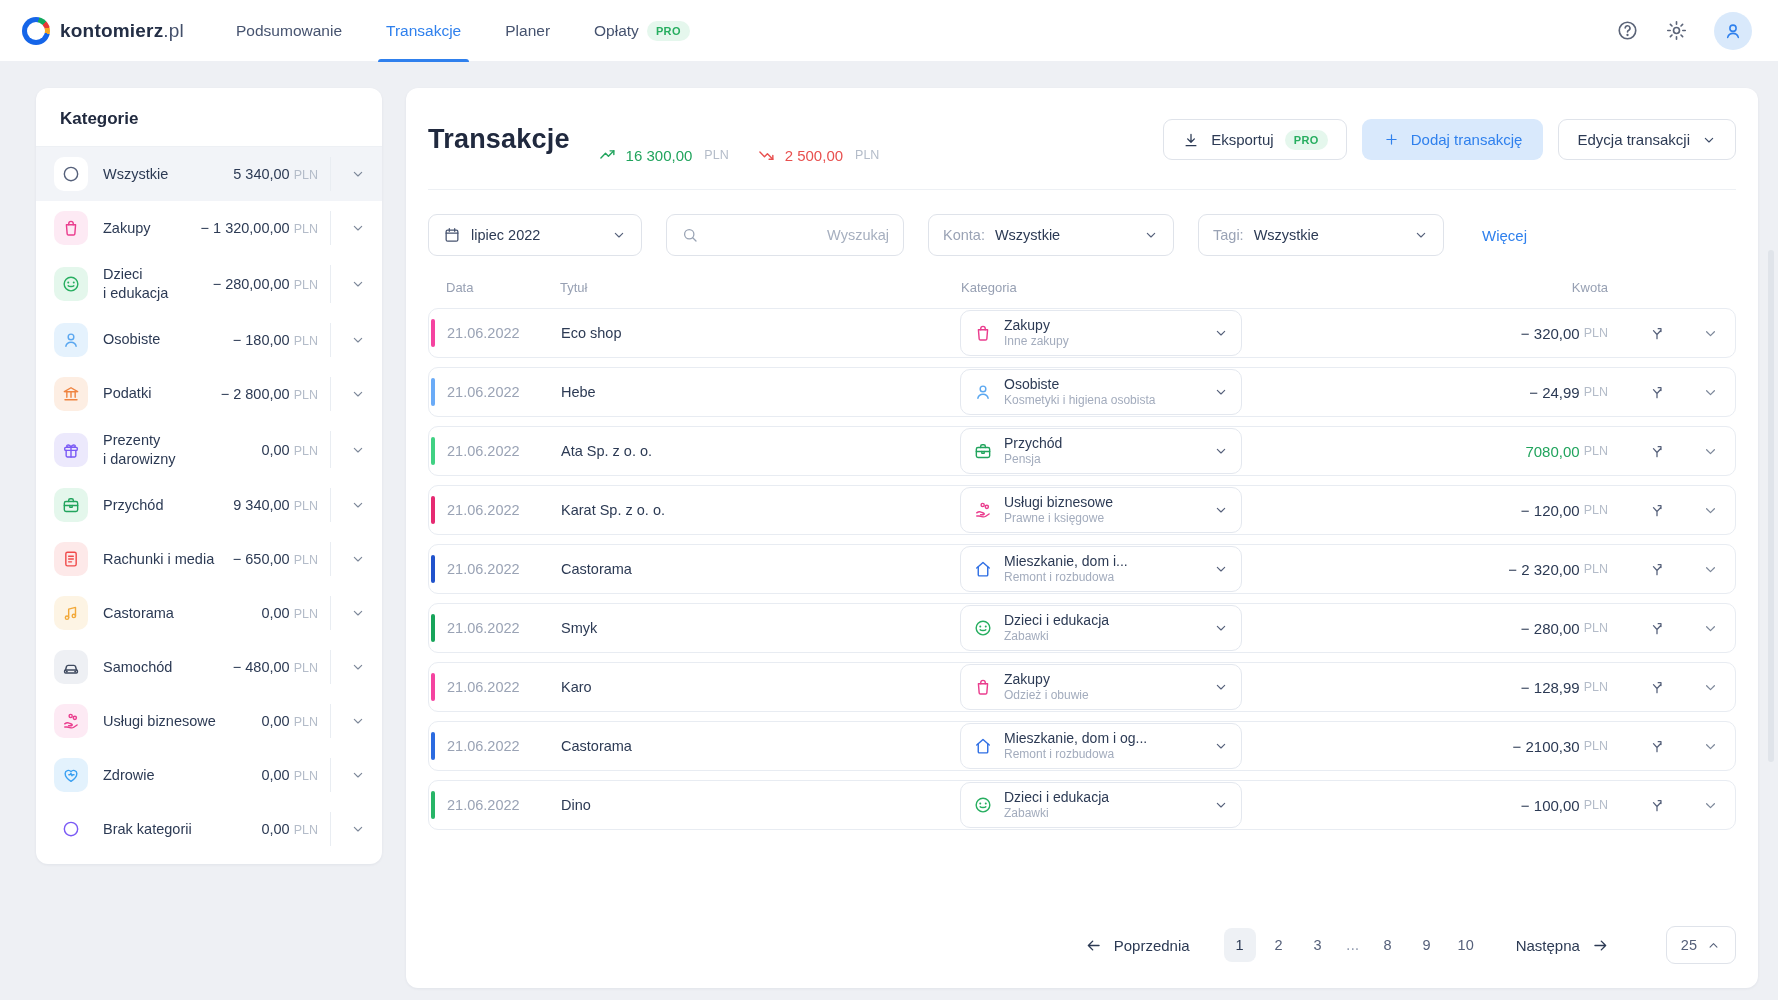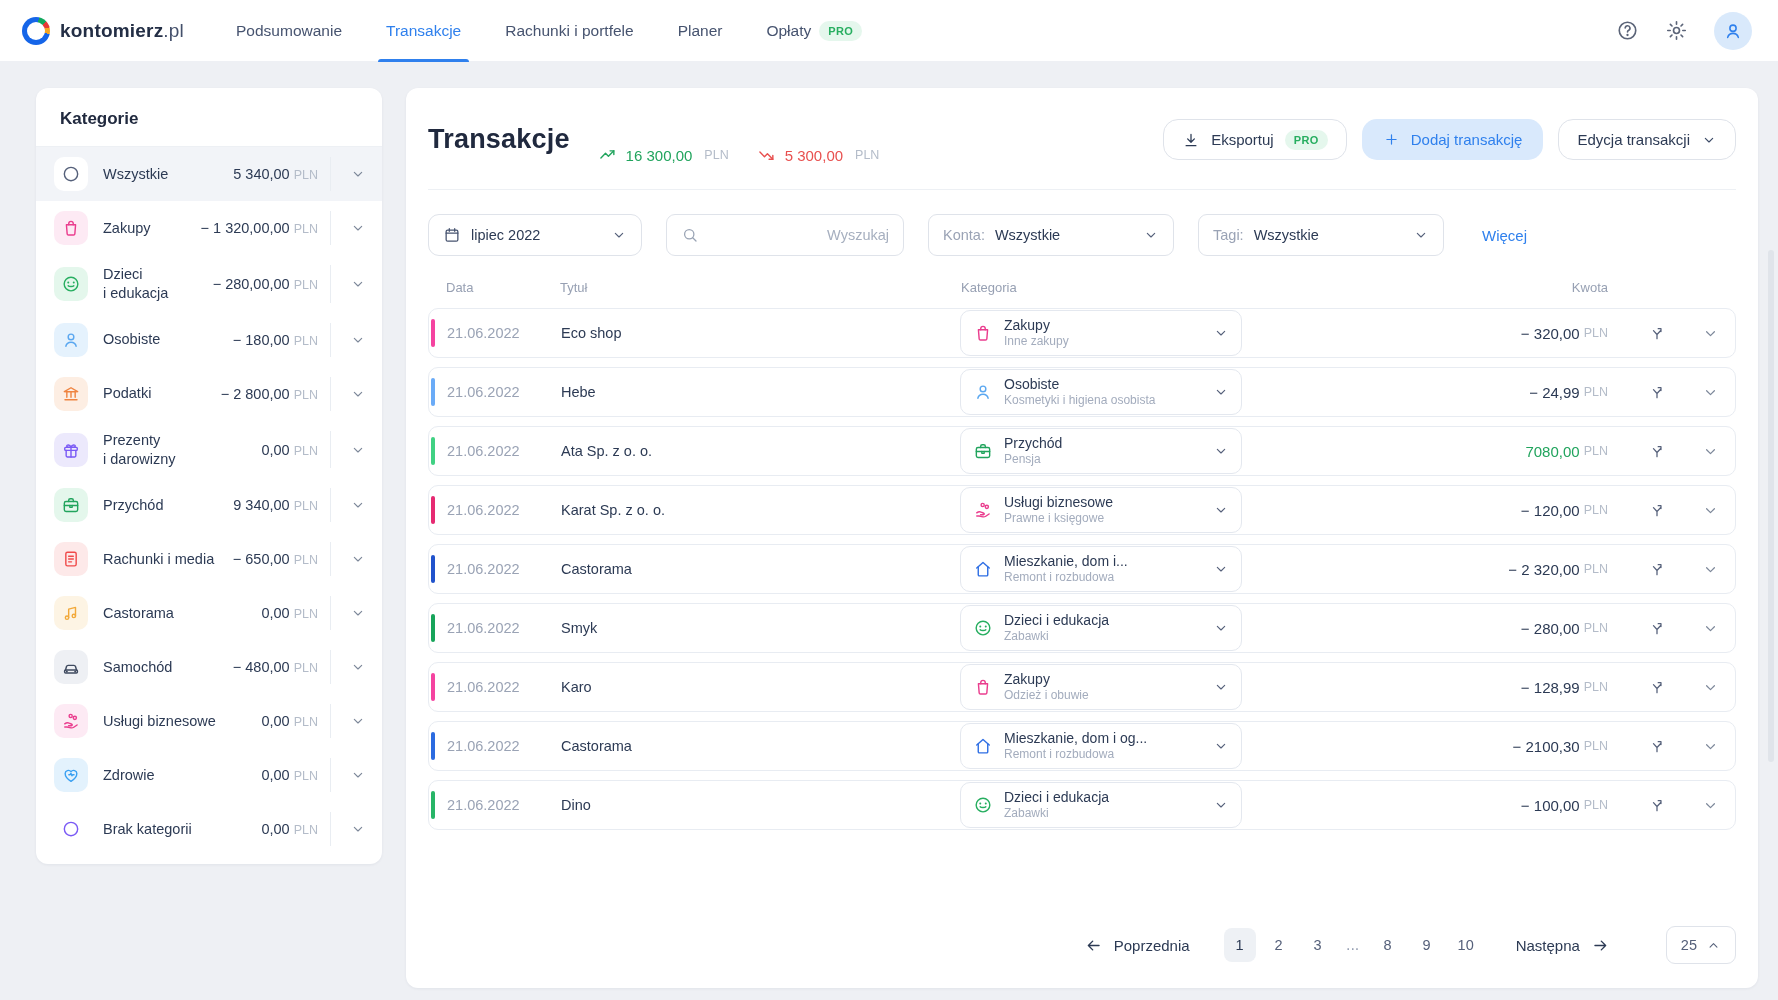--- a/index.html
+++ b/index.html
@@ -42,30 +42,30 @@
   .cur { color:#b4bcc9; font-size:12.5px; margin-left:4px; }
   .cat-chevron { width:42px; margin-left:12px; padding-left:12px; border-left:1px solid #e9edf2; display:flex; justify-content:center; color:#7c8799; align-self:stretch; align-items:center; }
 
   
   .main { flex:1; background:#fff; border-radius:12px; box-shadow:0 1px 3px rgba(25,39,70,.06); padding:26px 22px 24px; height:900px; display:flex; flex-direction:column; }
   .main-header { display:flex; align-items:center; }
   .page-title { font-size:27px; font-weight:bold; color:#20293e; letter-spacing:.2px; }
   .stat { display:flex; align-items:center; gap:8px; margin-left:28px; font-size:15px;margin-top:31px; }
   .stat .num.pos { color:#21a45d; } .stat .num.neg { color:#e8504f; }
   .header-buttons { margin-left:auto; display:flex; align-items:center; gap:15px; }
-  .btn { display:flex; align-items:center; gap:11px; height:41px; padding:0 18px; background:#fff; border:1px solid #dfe3ea; border-radius:15px; font-size:15px; color:#2c3a54; cursor:pointer; }
+  .btn { display:flex; align-items:center; gap:11px; height:41px; padding:0 18px; background:#fff; border:1px solid #dfe3ea; border-radius:9px; font-size:15px; color:#2c3a54; cursor:pointer; }
   .btn .chev { color:#3b4a66; }
   .btn-add { background:#d9e9fc; border:none; color:#2f80ed; padding:0 21px; }
   .hdr-divider { height:1px; background:#edf0f4; margin-top:24px; }
 
   
   .filters { display:flex; align-items:center; gap:24px; margin:24px 0 24px; }
   .select { display:flex; align-items:center; height:42px; border:1px solid #dfe3ea; border-radius:9px; padding:0 14px; font-size:14.5px; background:#fff; cursor:pointer; }
   .select .chev { margin-left:auto; color:#55607a; }
-  .sel-date { width:214px; gap:10px; color:#2c3a54;border-radius:11px; }
+  .sel-date { width:214px; gap:10px; color:#2c3a54; }
   .sel-date .cal { color:#46536f; }
   .search-box { display:flex; align-items:center; gap:10px; height:42px; width:238px; border:1px solid #dfe3ea; border-radius:9px; padding:0 14px; color:#99a3b4; }
   .search-box input { border:none; outline:none; width:100%; font-size:14.5px; font-family:inherit; color:#2c3a54; background:transparent;text-align:right; }
   .search-box input::placeholder { color:#a6afbf; }
   .sel-wide { width:246px; gap:6px; }
   .sel-label { color:#9aa3b5; } .sel-value { color:#2c3a54; margin-left:4px; }
   .more-link { color:#2f80ed; font-size:15px; margin-left:14px; cursor:pointer; }
 
   
   .thead { display:flex; font-size:13px; color:#97a0b3; padding-bottom:13px; }
@@ -107,23 +107,20 @@
   <div class="logo">
     <div class="logo-ring"></div>
     <div class="logo-text"><b>kontomierz</b><span class="suffix">.pl</span></div>
   </div>
   <div class="nav">
     <div class="nav-item">
         <span>Podsumowanie</span>
       </div>
     <div class="nav-item active">
         <span>Transakcje</span>
-      </div>
-    <div class="nav-item">
-        <span>Rachunki i portfele</span>
       </div>
     <div class="nav-item">
         <span>Planer</span>
       </div>
     <div class="nav-item">
         <span>Opłaty</span>
         <span class="pro-pill">PRO</span>
       </div>
   </div>
   <div class="topbar-right">
@@ -390,21 +387,21 @@
         <span class="num pos">16 300,00</span>
           <span class="cur">PLN</span>
       </div>
       <div class="stat">
         <span style="color:#e8504f">
             <svg width="20" height="20" viewBox="0 0 24 24">
               <path class="st" d="M3.5 8.5L9 14l3.5-3.5L19 17"></path>
               <path class="st" d="M19 12.5V17h-4.5"></path>
             </svg>
           </span>
-        <span class="num neg">5 300,00</span>
+        <span class="num neg">2 500,00</span>
           <span class="cur">PLN</span>
       </div>
       <div class="header-buttons">
         <button class="btn">
           <span style="color:#2c3a54">
               <svg width="18" height="18" viewBox="0 0 24 24">
                 <path class="st" d="M12 4.5V14M7.5 10.5l4.5 4.5 4.5-4.5M5.5 19.5h13"></path>
               </svg>
             </span>
           <span>Eksportuj</span>

